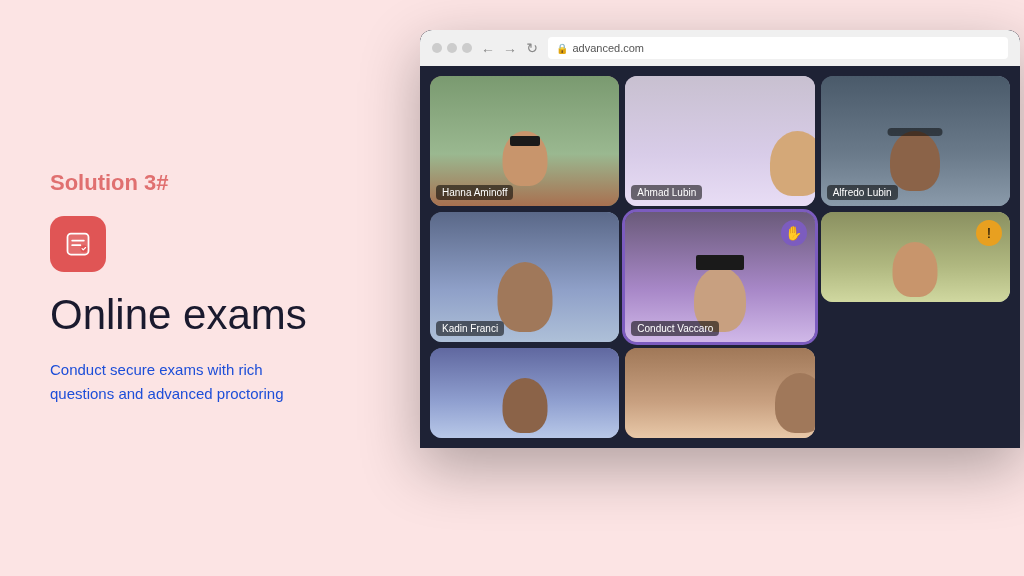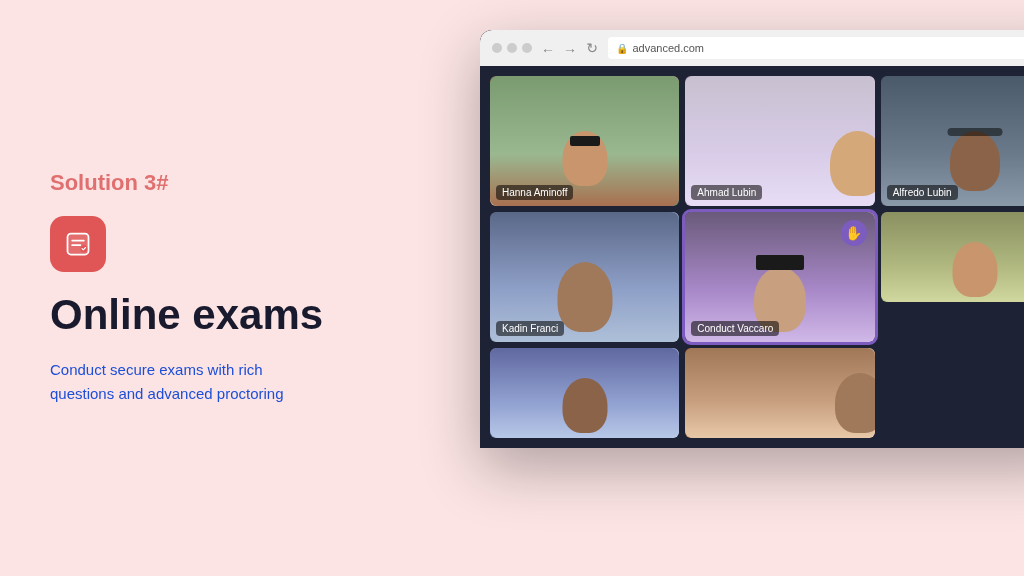--- a/index.html
+++ b/index.html
@@ -7,21 +7,21 @@
       width: 1024px;
       height: 576px;
       background-color: #fce4e4;
       font-family: -apple-system, BlinkMacSystemFont, 'Segoe UI', sans-serif;
       overflow: hidden;
       display: flex;
       align-items: center;
     }
 
     .left-panel {
-      width: 480px;
+      width: 420px;
       padding: 40px 50px;
       display: flex;
       flex-direction: column;
       gap: 20px;
       flex-shrink: 0;
     }
 
     .solution-label {
       color: #e07070;
       font-size: 22px;
@@ -38,21 +38,21 @@
       justify-content: center;
     }
 
     .icon-box svg {
       width: 28px;
       height: 28px;
     }
 
     .main-title {
       font-size: 42px;
-      font-weight: 700;
+      font-weight: 400;
       color: #1a1a2e;
       line-height: 1.1;
     }
 
     .description {
       font-size: 15px;
       color: #1d4ed8;
       line-height: 1.6;
     }
 
@@ -137,21 +137,21 @@
     }
 
     .video-grid {
       display: grid;
       grid-template-columns: repeat(3, 1fr);
       gap: 6px;
     }
 
     .video-cell {
       position: relative;
-      border-radius: 6px;
+      border-radius: 12px;
       overflow: hidden;
       background: #2a2d3e;
       height: 130px;
     }
 
     .video-cell.highlighted {
       outline: 3px solid #7c5cbf;
     }
 
     

